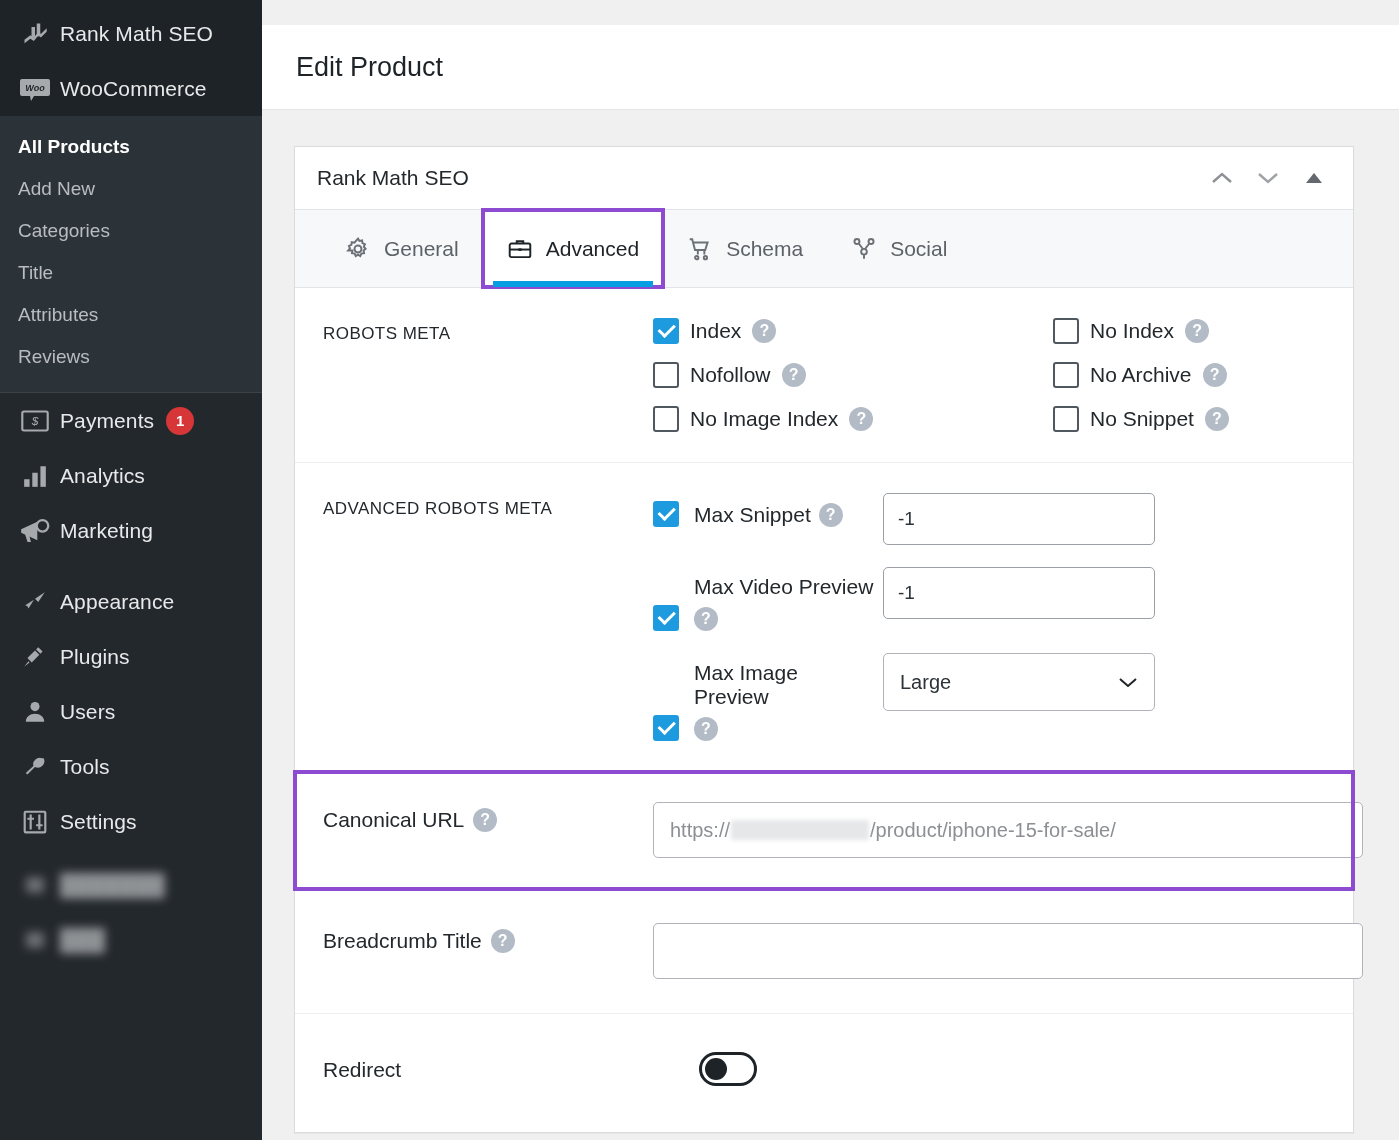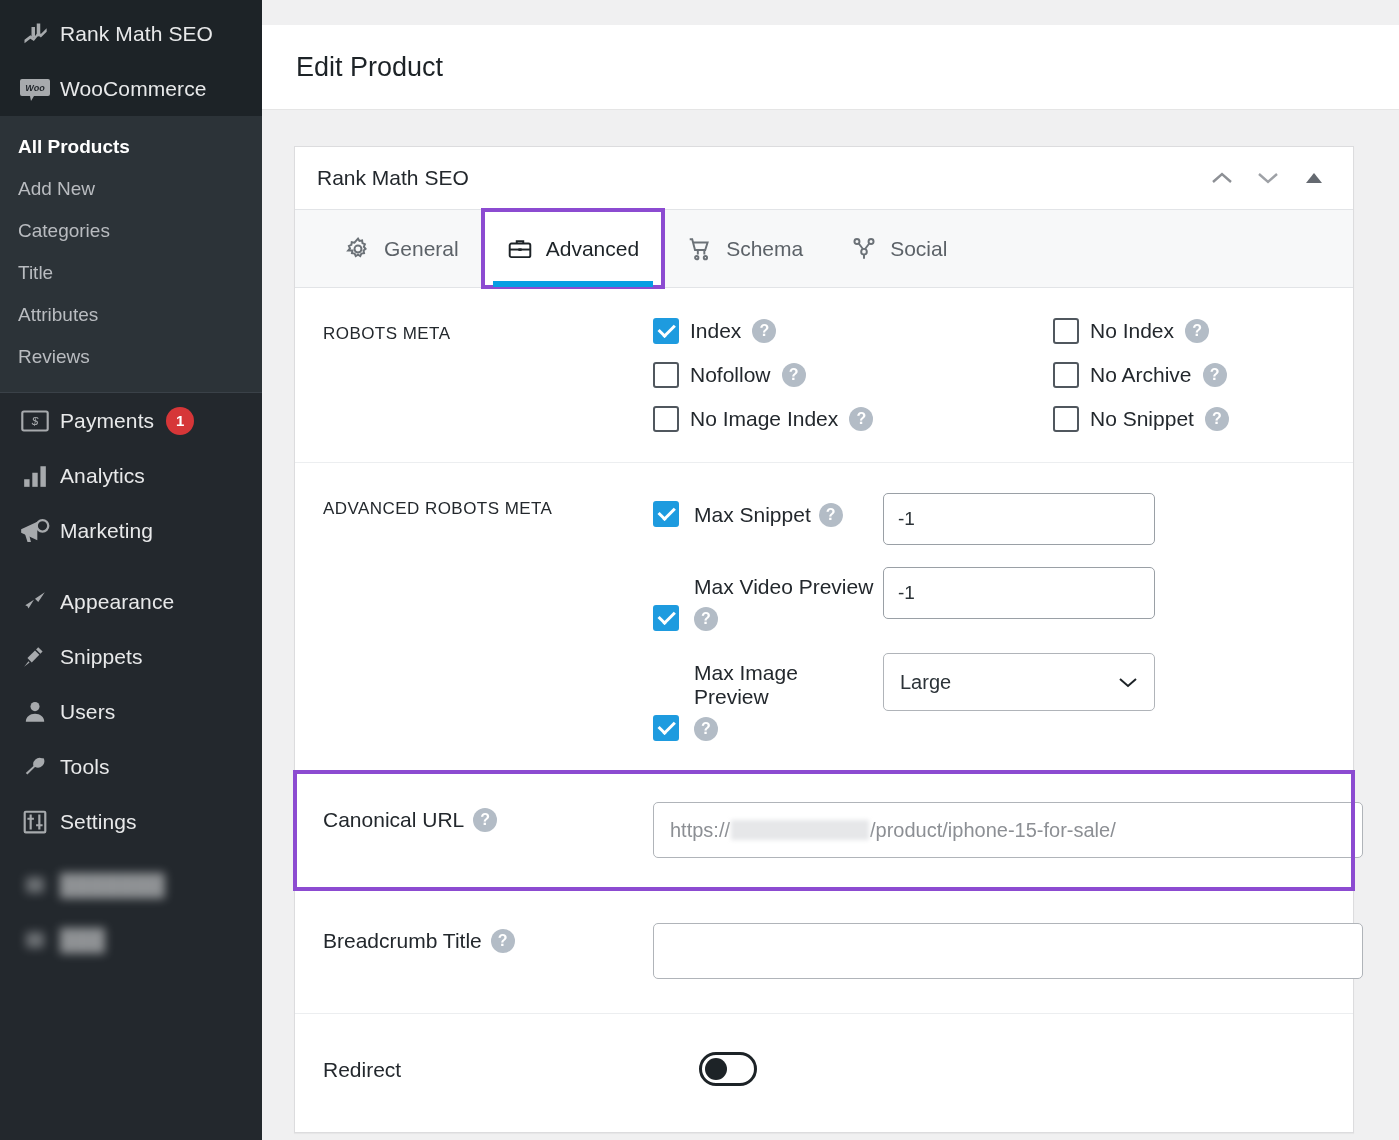--- a/index.html
+++ b/index.html
@@ -312,21 +312,21 @@
         <span class="lbl">Appearance</span>
       </div>
       <div class="sb-item">
         <span class="ico">
           <svg width="28" height="26" viewBox="0 0 24 24" fill="currentColor">
             <path d="M15 3l-2 2 4 4 2-2z"></path>
             <path d="M12 6l-7 7 4 4 7-7z"></path>
             <path d="M6 16l-4 5 5-4z"></path>
           </svg>
         </span>
-        <span class="lbl">Snippets</span>
+        <span class="lbl">Plugins</span>
       </div>
       <div class="sb-item">
         <span class="ico">
           <svg width="28" height="26" viewBox="0 0 24 24" fill="currentColor">
             <circle cx="12" cy="7" r="4.2"></circle>
             <path d="M3.5 21c0-4.7 3.8-7.5 8.5-7.5s8.5 2.8 8.5 7.5z"></path>
           </svg>
         </span>
         <span class="lbl">Users</span>
       </div>

